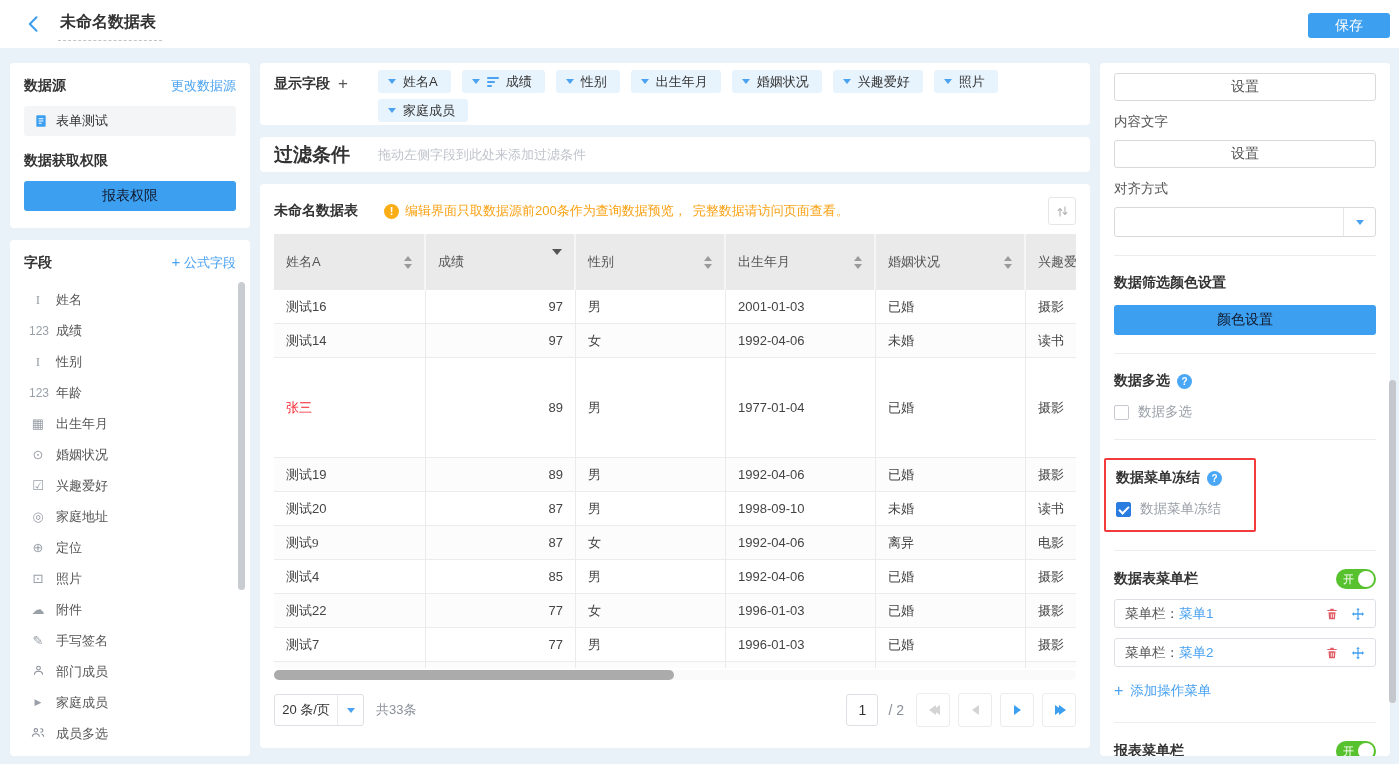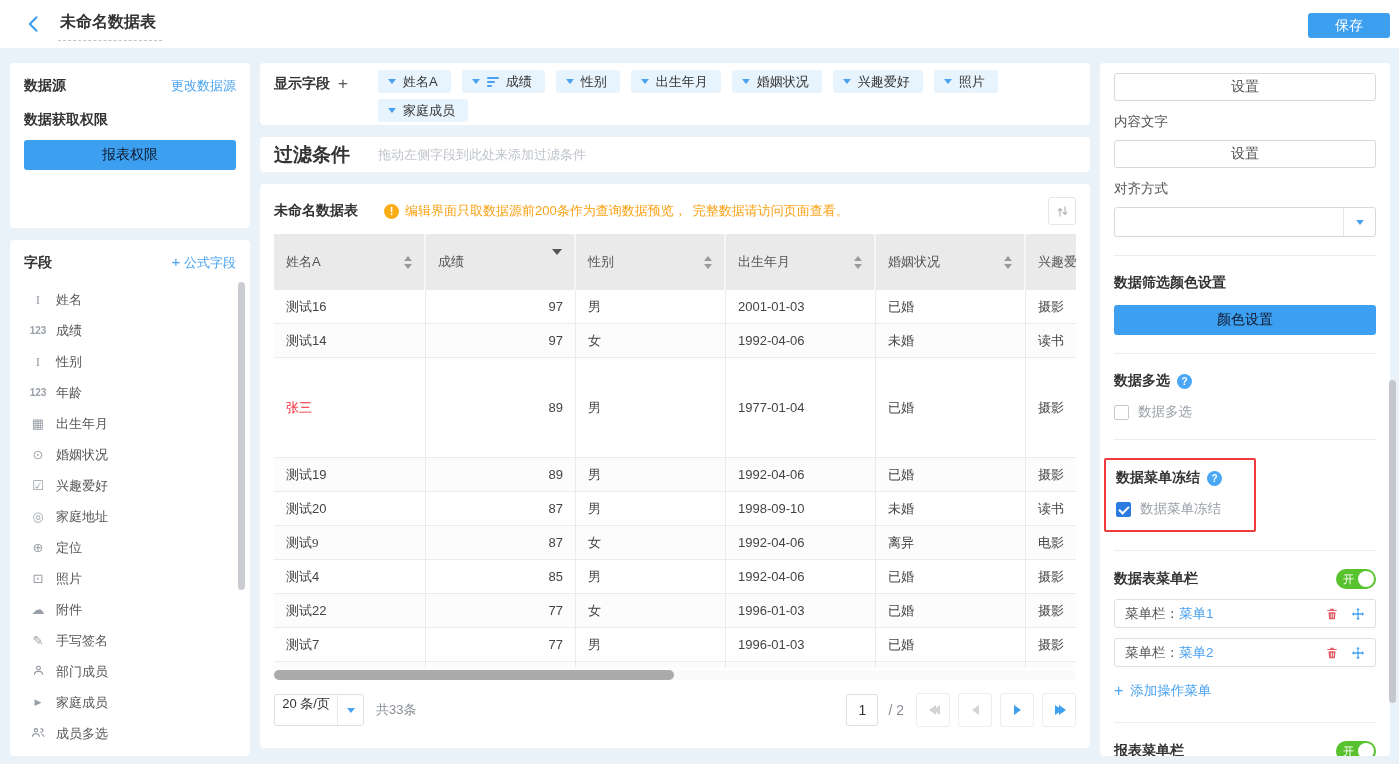--- a/index.html
+++ b/index.html
@@ -27,21 +27,21 @@
 
   
   #card-ds { left:10px; top:63px; width:240px; height:165px; padding:14px; }
   .ds-item { margin-top:11px; height:30px; background:#f4f5f7; border-radius:3px; display:flex; align-items:center;
              padding:0 10px; font-size:13px; color:#333; gap:8px; cursor:pointer; }
   .perm-title { margin-top:16px; }
   #card-fields { left:10px; top:240px; width:240px; height:516px; padding:13px 14px 0 14px; overflow:hidden; }
   #field-list { margin-top:12px; }
   .field-item { height:31px; display:flex; align-items:center; gap:9px; font-size:13px; color:#555; padding-left:5px; cursor:grab; }
   .f-icon { width:18px; color:#9aa0a8; font-size:13px; text-align:center; flex:none; line-height:1; }
-  .f-icon.number { font-size:10px; font-weight:bold; }
+  .f-icon.number { font-size:12px; font-weight:normal; }
   .f-icon.text { font-family:"Liberation Serif",serif; font-size:13px; }
   .f-icon.subform { font-size:9px; }
   .v-thumb { position:absolute; right:5px; top:42px; width:7px; height:308px; background:#c9ccd0; border-radius:4px; cursor:pointer; }
 
   
   #card-display { left:260px; top:63px; width:830px; height:62px; padding:7px 14px; display:flex; }
   .section-label { width:104px; flex:none; font-size:14px; font-weight:bold; padding-top:5px; display:flex; gap:8px; align-items:flex-start; }
   .add-plus { color:#555; font-weight:normal; font-size:17px; line-height:18px; cursor:pointer; }
   #tag-list { display:flex; flex-wrap:wrap; gap:6px 11px; flex:1; align-content:flex-start; }
   .tag { height:23px; background:#e8f4fd; border-radius:3px; display:inline-flex; align-items:center;
@@ -73,21 +73,21 @@
   .tbody { width:802px; height:378px; overflow:hidden; }
   .tr { display:flex; height:34px; border-bottom:1px solid #ebebeb; background:#fff; }
   .tr:nth-child(2n) { background:#fcfcfc; }
   .tr.tall { height:100px; }
   .td { flex:none; display:flex; align-items:center; padding:0 12px; font-size:13px; color:#444; border-right:1px solid #ebebeb; overflow:hidden; white-space:nowrap; }
   .td.num { justify-content:flex-end; }
   .red { color:#f5222d; }
   .h-scroll { width:802px; height:10px; margin-top:2px; position:relative; background:#fafafa; border-radius:5px; }
   .h-thumb { position:absolute; left:0; top:0; width:400px; height:10px; background:#ababab; border-radius:5px; cursor:pointer; }
   .pager { display:flex; align-items:center; margin-top:13px; height:34px; }
-  .page-size { width:90px; height:32px; border:1px solid #dcdfe3; border-radius:3px; display:flex; align-items:flex-start; font-size:13px; background:#fff; cursor:pointer; }
+  .page-size { width:90px; height:32px; border:1px solid #dcdfe3; border-radius:3px; display:flex; align-items:center; font-size:13px; background:#fff; cursor:pointer; }
   .page-size .psv { flex:1; text-align:center; color:#333; }
   .page-size .dd { width:26px; height:100%; border-left:1px solid #e7e9ec; display:flex; align-items:center; justify-content:center; }
   .total { margin-left:12px; color:#8a8f99; font-size:13px; }
   .pager-right { margin-left:auto; display:flex; align-items:center; gap:8px; }
   .page-input { width:32px; height:32px; border:1px solid #dcdfe3; border-radius:3px; display:flex; align-items:center; justify-content:center; font-size:14px; background:#fff; cursor:text; }
   .page-total { color:#8a8f99; font-size:14px; margin:0 4px 0 2px; }
   .nav-btn { width:34px; height:34px; border:1px solid #ececec; border-radius:3px; background:#fff; display:flex; align-items:center; justify-content:center; cursor:pointer; }
   .tri-r { width:0;height:0;border-top:5px solid transparent;border-bottom:5px solid transparent;border-left:7px solid #3d9ff0; }
   .tri-l { width:0;height:0;border-top:5px solid transparent;border-bottom:5px solid transparent;border-right:7px solid #d4d4d4; }
   .dbl { display:flex; } .dbl > i { margin-right:-3px; }
@@ -132,20 +132,29 @@
   </span>
   <span class="page-title">未命名数据表</span>
   <span class="save-btn">保存</span>
 </div>
 
 <div class="card" id="card-ds">
   <div class="row-between">
     <span class="h14">数据源</span>
     <span class="link">更改数据源</span>
   </div>
+  <div class="ds-item">
+    <span style="display:flex;">
+      <svg width="14" height="14" viewBox="0 0 24 24">
+          <rect x="4" y="2" width="16" height="20" rx="2" fill="#3d9ff0"></rect>
+          <path d="M8 8h8M8 12h8M8 16h5" stroke="#fff" stroke-width="1.8"></path>
+        </svg>
+    </span>
+    <span>表单测试</span>
+  </div>
   <div class="h14 perm-title">数据获取权限</div>
   <div class="btn-blue" style="margin-top:11px;">报表权限</div>
 </div>
 
 <div class="card" id="card-fields">
   <div class="row-between">
     <span class="h14">字段</span>
     <span class="link">
       <span style="font-size:15px;">+</span>
       <span>公式字段</span>

